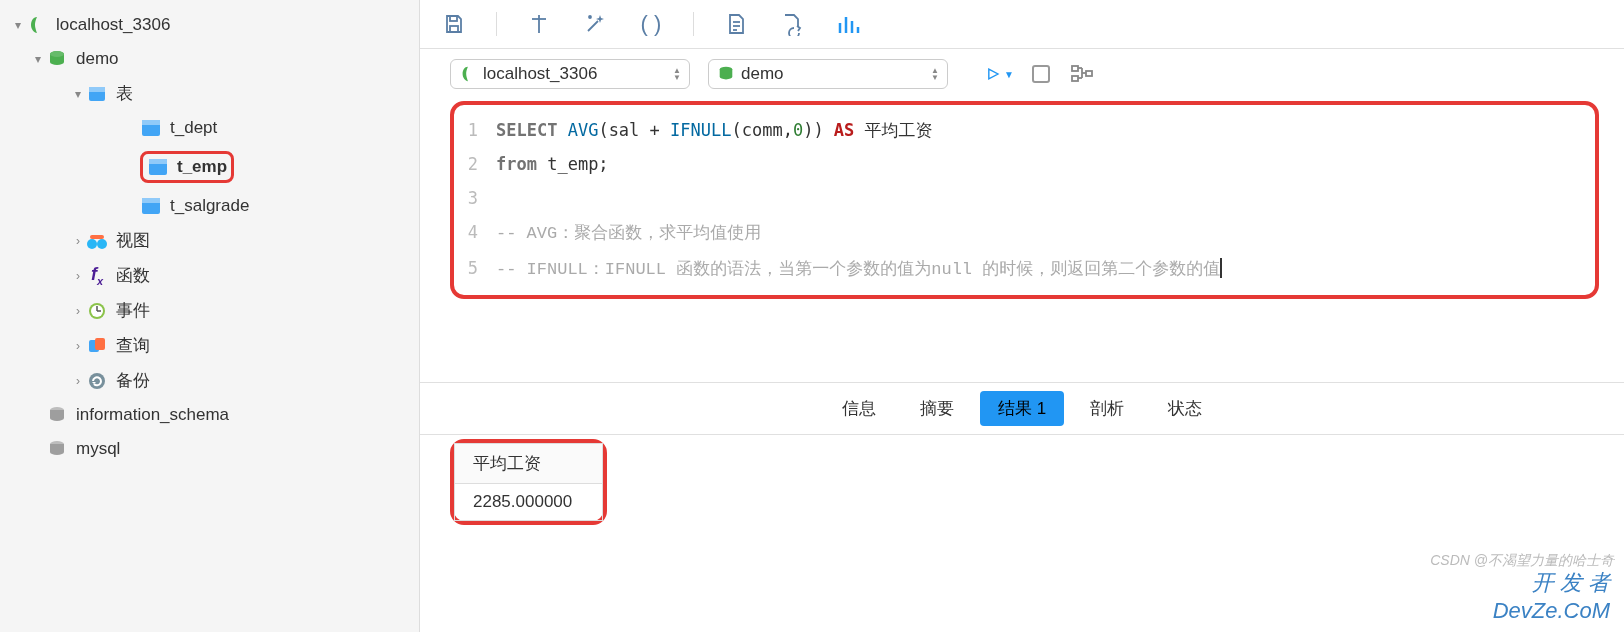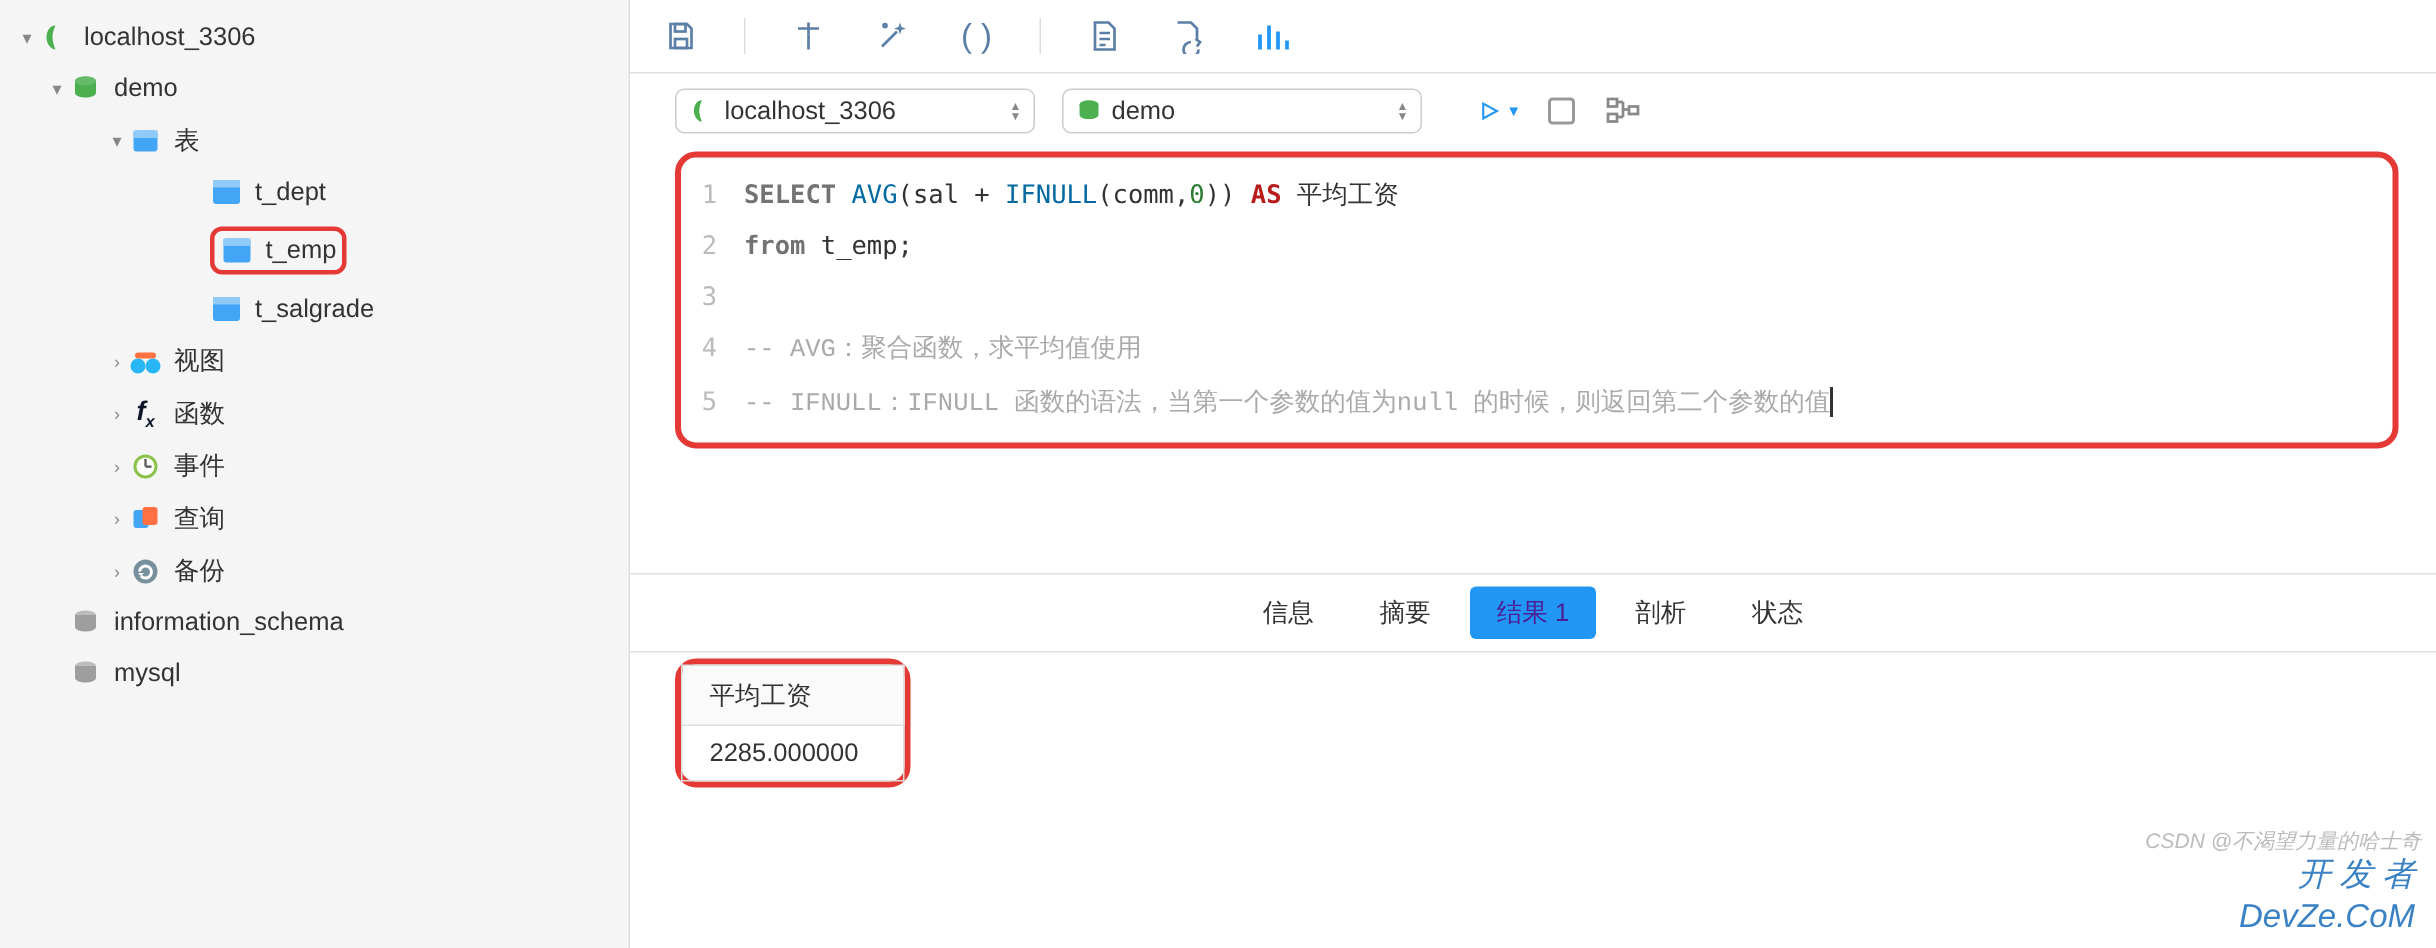--- a/index.html
+++ b/index.html
@@ -45,20 +45,21 @@
     }
     .indent-1 { padding-left: 30px; }
     .indent-2 { padding-left: 70px; }
     .indent-4 { padding-left: 140px; }
     .highlighted-box {
       border: 3px solid #e53935;
       border-radius: 8px;
       padding: 2px 4px;
       display: inline-flex;
       align-items: center;
+      font-weight: bold;
     }
     .main {
       flex: 1;
       display: flex;
       flex-direction: column;
       position: relative;
     }
     .toolbar {
       display: flex;
       align-items: center;
@@ -163,21 +164,21 @@
       margin-top: 73px;
     }
     .result-tab {
       padding: 6px 18px;
       font-size: 17px;
       cursor: pointer;
       border-radius: 4px;
     }
     .result-tab.active {
       background: #2196f3;
-      color: #4c1d95;
+      color: #000000;
     }
     .result-table-wrap {
       margin: 4px 0 0 25px;
       border: 4px solid #e53935;
       border-radius: 14px;
       display: inline-block;
       padding: 0;
     }
     .result-table {
       border-collapse: collapse;
@@ -287,21 +288,21 @@
           <circle cx="16" cy="12" r="5" fill="#29b6f6"></circle>
           <rect x="4" y="3" width="14" height="4" rx="2" fill="#ff7043"></rect>
         </svg>
     </span>
     <span>视图</span>
   </div>
 
   <div class="tree-item indent-2">
     <span class="chevron">›</span>
     <span class="icon">
-      <span style="color:#0f172a;font-style:italic;font-weight:bold;font-size:18px;">f<sub style="font-size:11px;">x</sub></span>
+      <span style="color:#4c1d95;font-style:italic;font-weight:bold;font-size:18px;">f<sub style="font-size:11px;">x</sub></span>
     </span>
     <span>函数</span>
   </div>
 
   <div class="tree-item indent-2">
     <span class="chevron">›</span>
     <span class="icon">
       <svg width="20" height="20" viewBox="0 0 20 20">
           <circle cx="10" cy="10" r="8" fill="#8bc34a"></circle>
           <circle cx="10" cy="10" r="6" fill="#fff"></circle>

